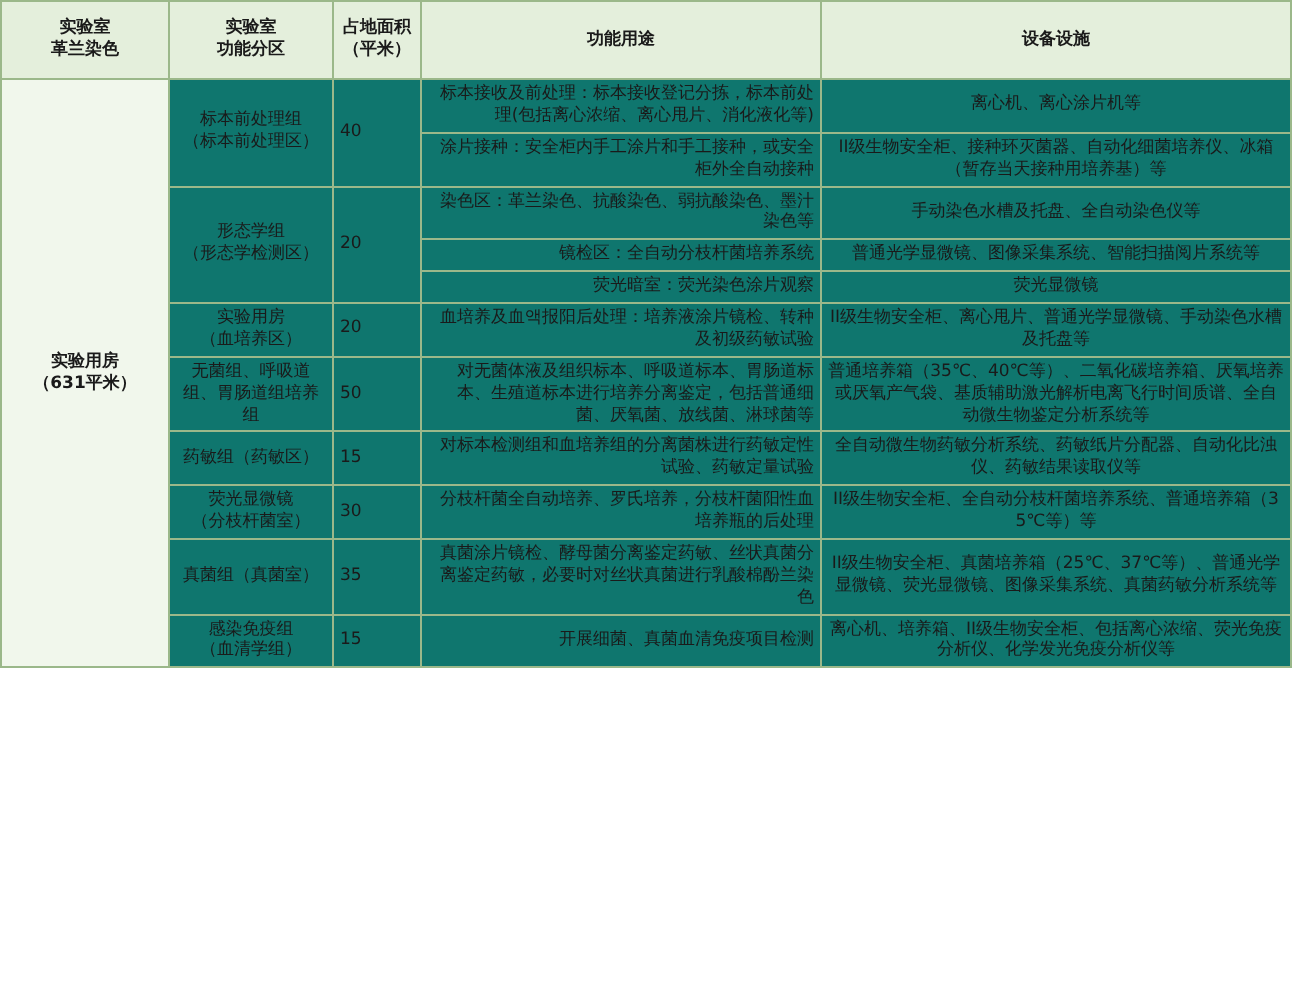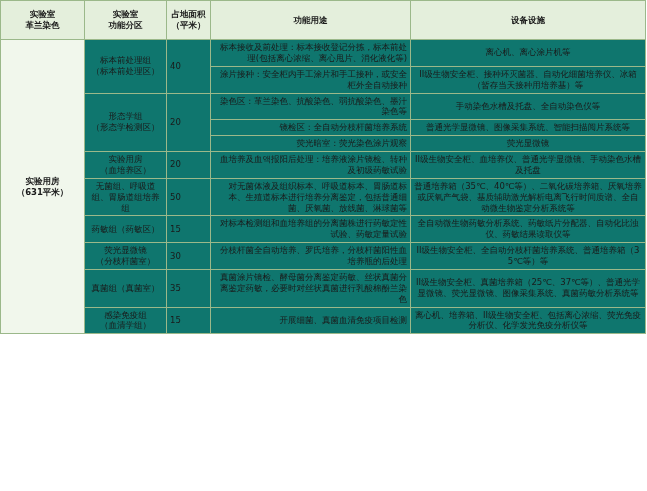--- a/index.html
+++ b/index.html
@@ -150,21 +150,21 @@
         <td class="equip-cell">荧光显微镜</td>
       </tr>
 
       <tr>
         <td class="zone-cell">
           <span class="hdr-line">实验用房</span>
           <span class="hdr-line">（血培养区）</span>
         </td>
         <td class="area-cell">20</td>
         <td class="use-cell">血培养及血액报阳后处理：培养液涂片镜检、转种及初级药敏试验</td>
-        <td class="equip-cell">II级生物安全柜、血培养仪、普通光学显微镜、手动染色水槽及托盘</td>
+        <td class="equip-cell">II级生物安全柜、离心甩片、普通光学显微镜、手动染色水槽及托盘等</td>
       </tr>
 
       <tr>
         <td class="zone-cell">
           <span class="hdr-line">无菌组、呼吸道组、胃肠道组培养组</span>
         </td>
         <td class="area-cell">50</td>
         <td class="use-cell">对无菌体液及组织标本、呼吸道标本、胃肠道标本、生殖道标本进行培养分离鉴定，包括普通细菌、厌氧菌、放线菌、淋球菌等</td>
         <td class="equip-cell">普通培养箱（35℃、40℃等）、二氧化碳培养箱、厌氧培养或厌氧产气袋、基质辅助激光解析电离飞行时间质谱、全自动微生物鉴定分析系统等</td>
       </tr>

